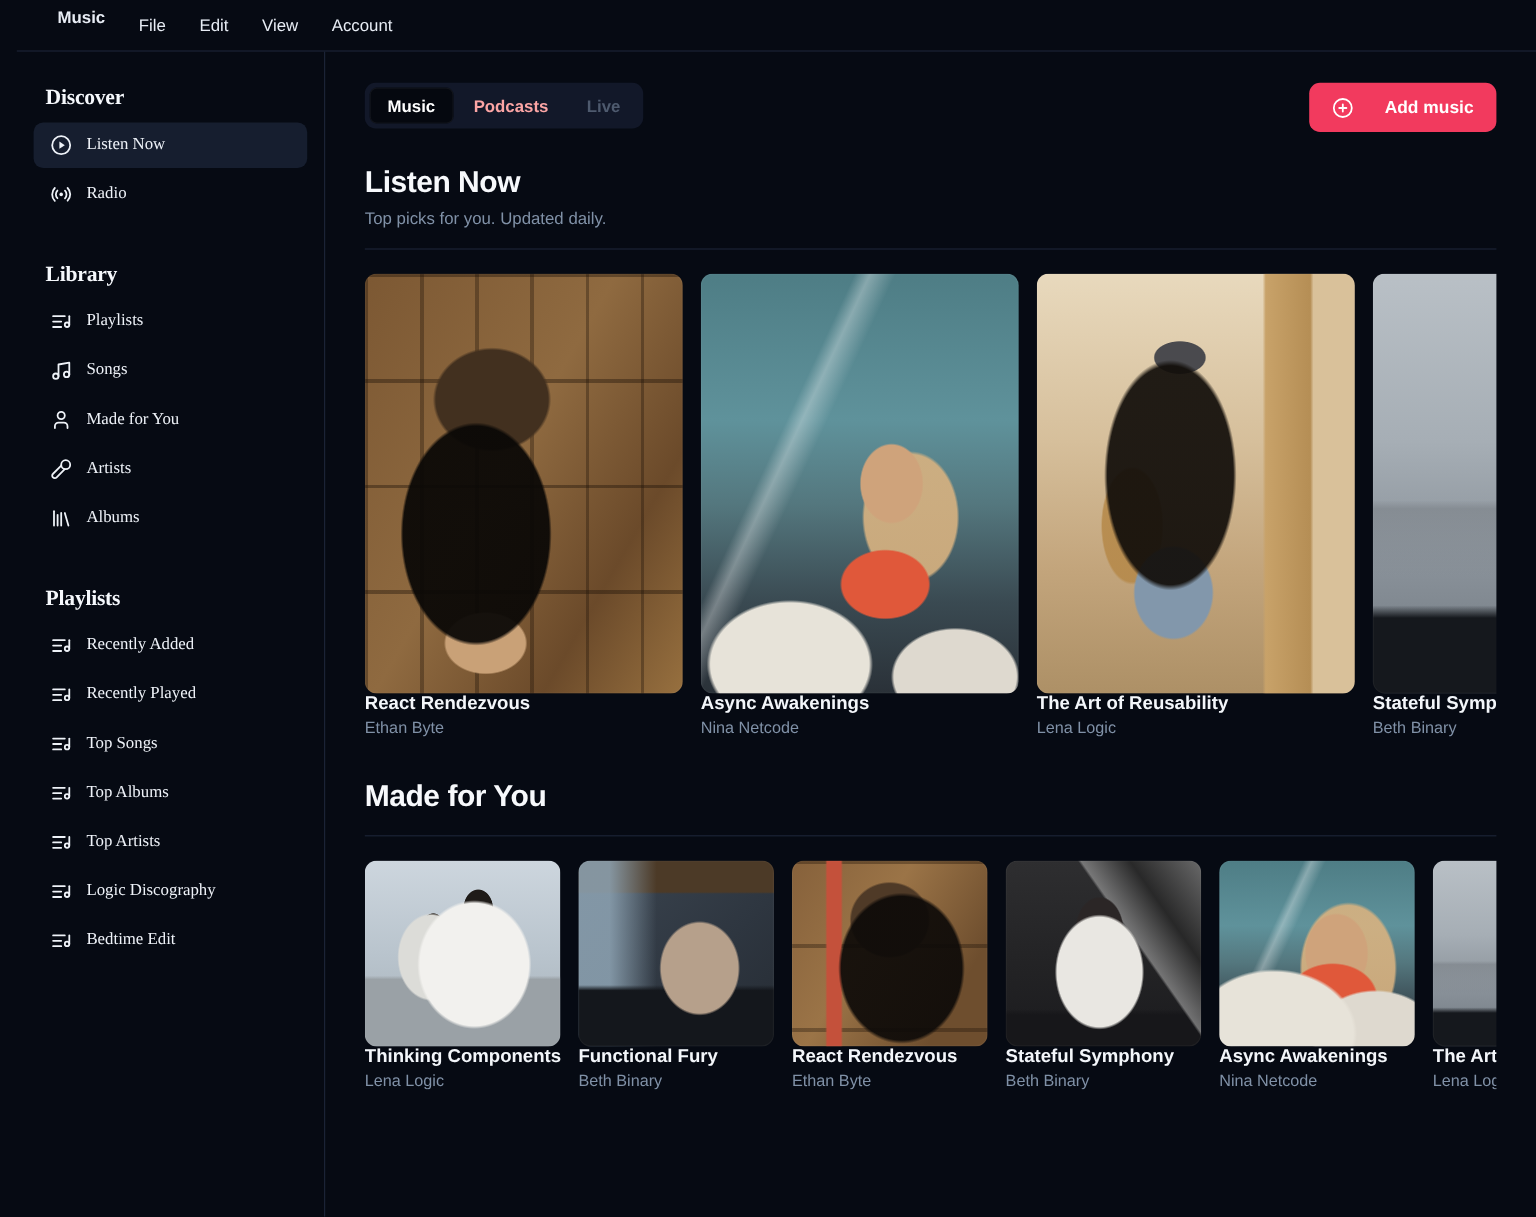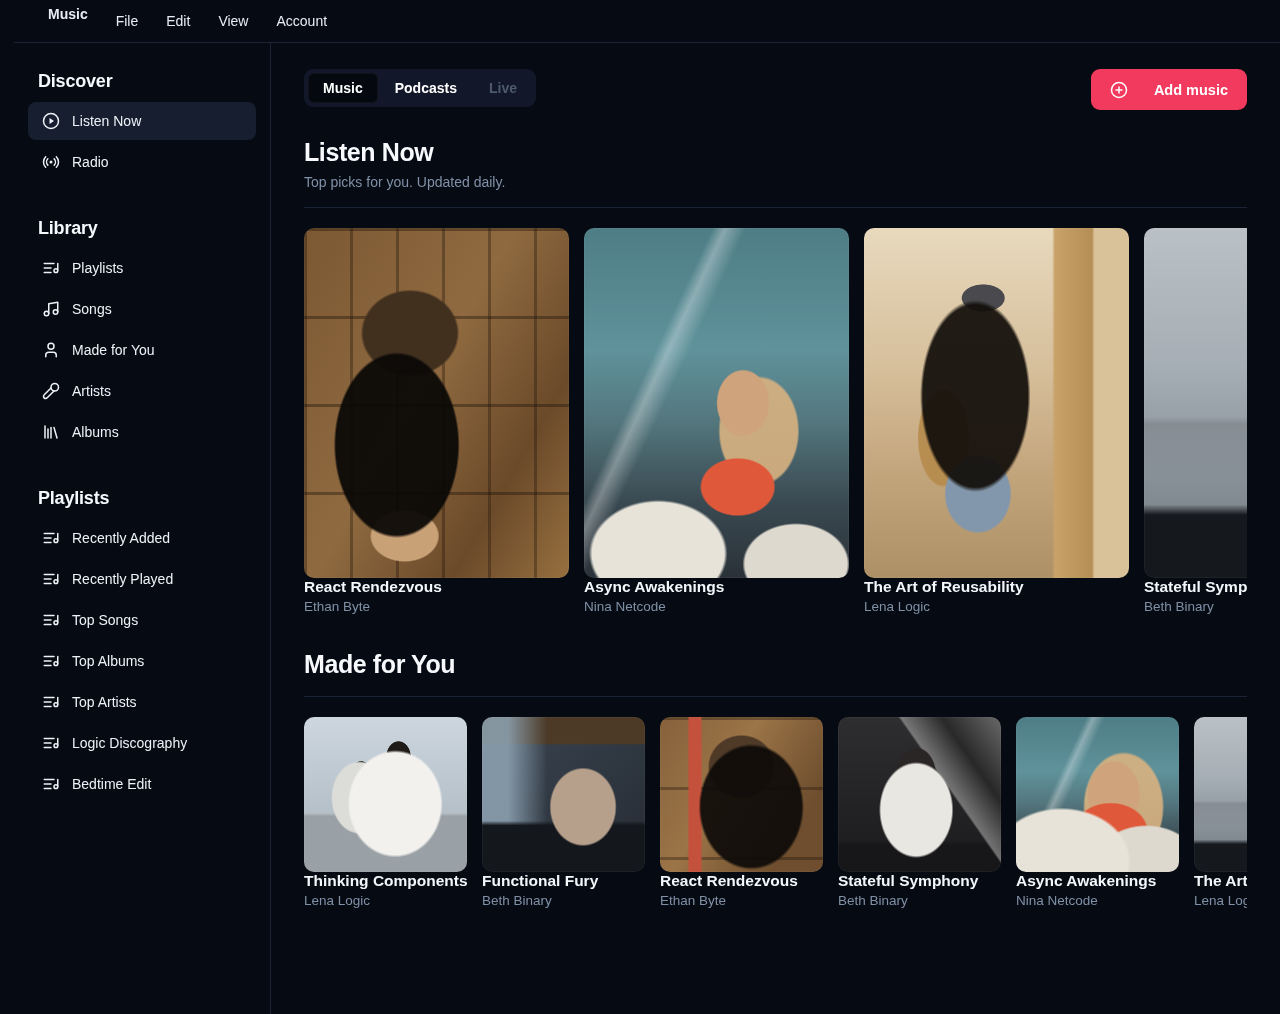--- a/index.html
+++ b/index.html
@@ -19,41 +19,41 @@
   .menu-item {
     background:none; border:none; color:#e8edf5; font:inherit;
     font-size:14px; padding:6px 14px; border-radius:6px; cursor:default;
   }
   .menu-item.app { font-weight:700; }
 
   
   .shell { display:flex; flex:1; min-height:0; }
 
   
-  .sidebar { width:257px; flex:none; border-right:1px solid var(--border, #1b2336); padding-top:14px; }
+  .sidebar { width:257px; flex:none; border-right:1px solid var(--border, #1b2336); padding-top:14px;font-family:Liberation Serif, serif; }
   .side-section { padding:10px 14px; }
   .side-heading { font-size:18px; font-weight:700; letter-spacing:-.2px; color:#f5f8fc; margin:14px 10px 10px; }
   .side-section:first-child .side-heading { margin-top:4px; }
   .side-item {
     display:flex; align-items:center; gap:12px; width:100%;
     height:38px; padding:0 14px; margin-bottom:3px; border-radius:8px;
     background:none; border:none; color:#eef2f8; font:inherit;
     font-size:14px; font-weight:500; cursor:default; text-align:left;
   }
   .side-item.active { background: var(--active-item, #161e2f); }
   .icon { display:inline-flex; align-items:center; justify-content:center; flex:none; }
   .icon svg { width:18px; height:18px; }
 
   
   .content { flex:1; min-width:0; padding:26px 33px 0 33px; overflow:hidden; }
   .toolbar { display:flex; justify-content:space-between; align-items:flex-start; margin-bottom:28px; }
   .tabs { display:inline-flex; background: var(--tabs-bg, #121829); padding:4px; border-radius:9px; gap:2px; }
   .tab {
     background:none; border:none; font:inherit; font-size:14px; font-weight:600;
-    color:#ffffff; padding:7px 15px; border-radius:6px; cursor:default;
+    color:#fca5a5; padding:7px 15px; border-radius:6px; cursor:default;
   }
   .tab.active { background: var(--tab-active-bg, #05080f); color:#ffffff; box-shadow: inset 0 0 0 1px rgba(255,255,255,.05); }
   .tab.disabled { color:#4e5a6e; }
   .add-btn {
     display:inline-flex; align-items:center; gap:26px; height:41px; padding:0 19px;
     background: var(--accent, #f23a5e); color:#fff; border:none; border-radius:9px;
     font:inherit; font-size:14.5px; font-weight:600; cursor:default;
   }
   .add-btn .icon svg { width:18px; height:18px; }
 

